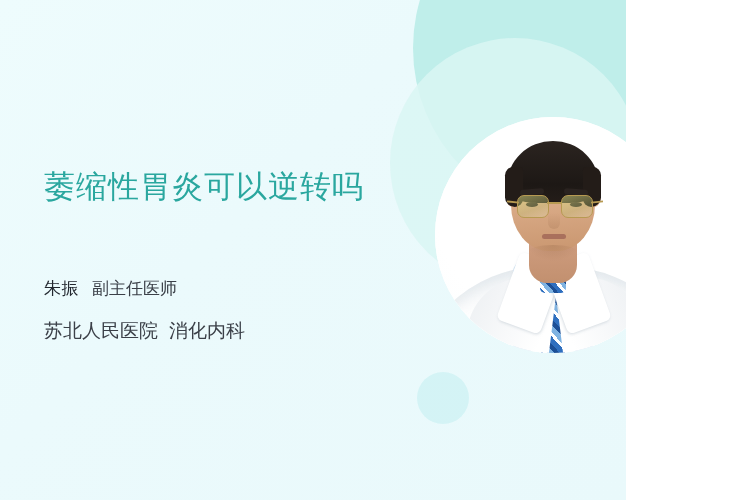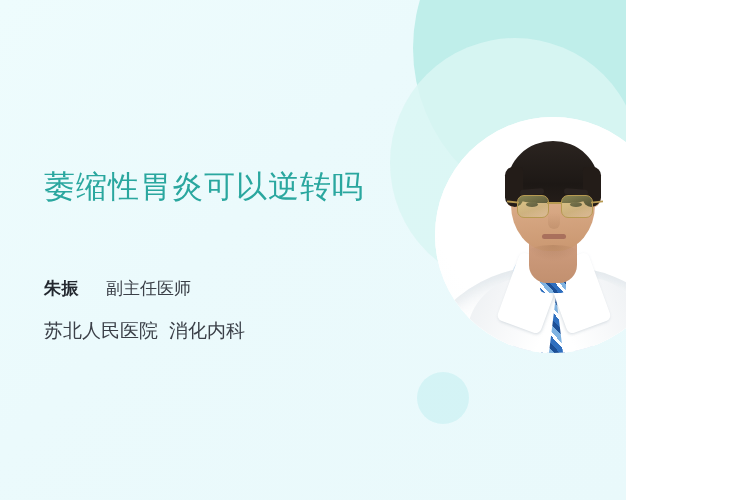--- a/index.html
+++ b/index.html
@@ -76,27 +76,27 @@
   #doctor-line {
     position: absolute;
     top: 277px;
     left: 0;
     font-size: 17px;
     line-height: 1.4;
     color: #363c45;
     white-space: nowrap;
   }
   #doctor-name {
-    font-weight: bold;
+    font-weight: normal;
     color: #23282f;
     letter-spacing: 0.5px;
     margin-top: 36px;
   }
   #doctor-title {
-    margin-left: 27px;
+    margin-left: 13px;
     font-weight: normal;
     color: #3b4048;
   }
 
   #affiliation-line {
     position: absolute;
     top: 318px;
     left: 0;
     font-size: 19px;
     line-height: 1.4;

